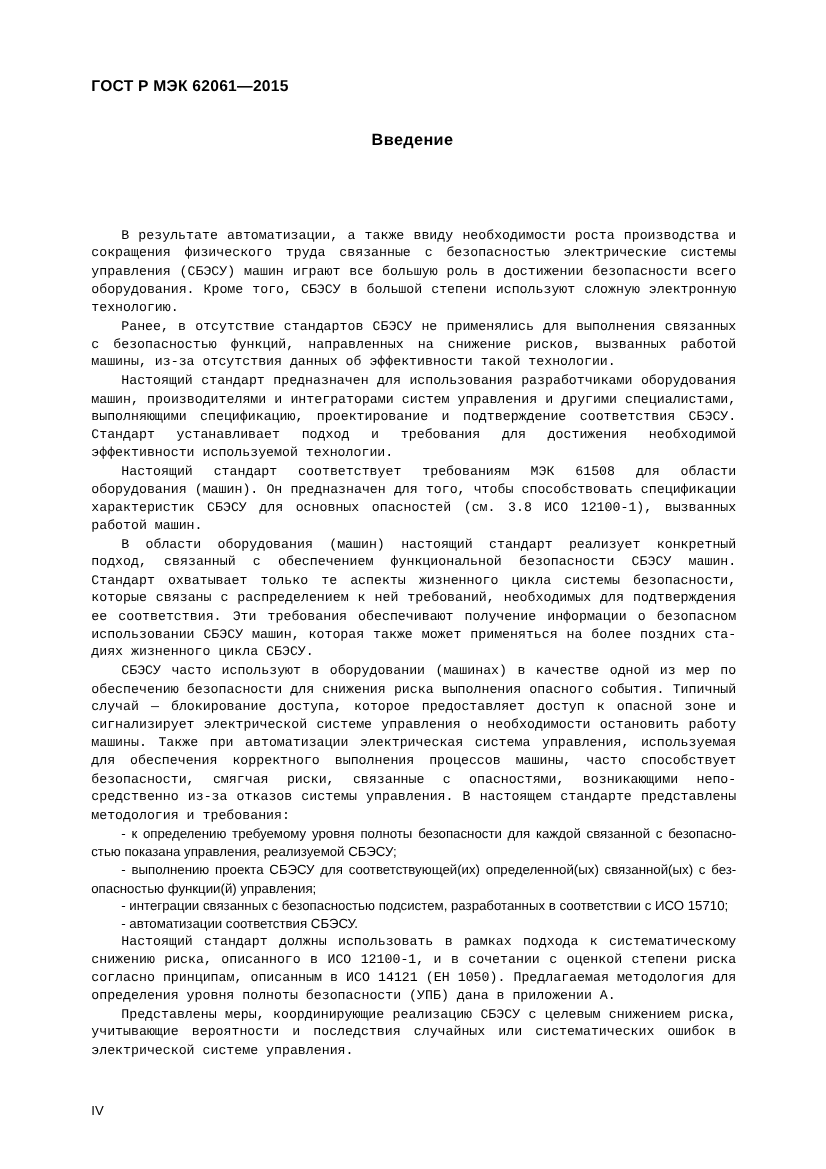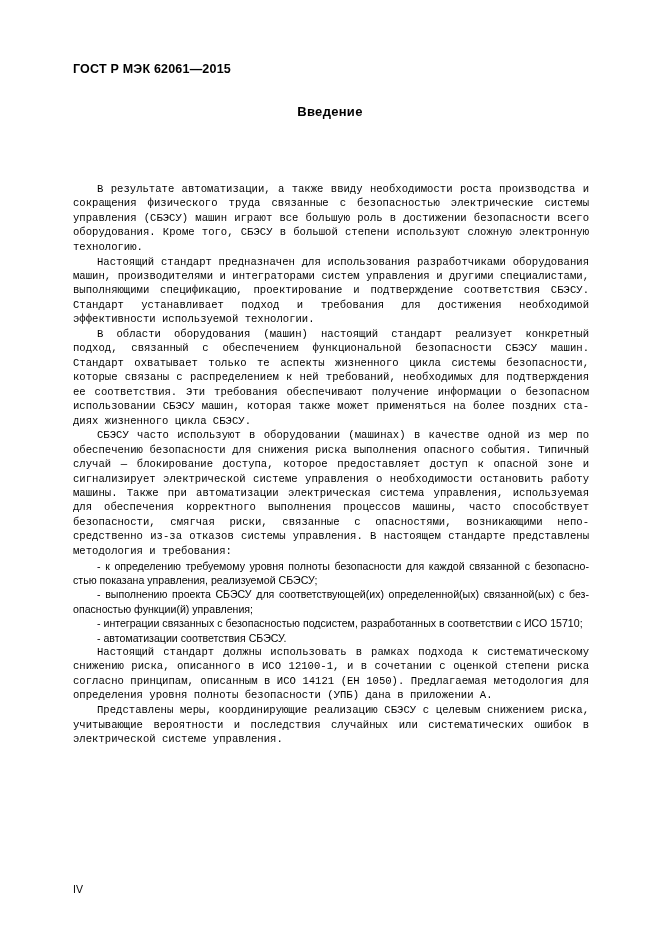--- a/index.html
+++ b/index.html
@@ -85,21 +85,23 @@
 
 <div class="page">
 
   <div class="header-std">ГОСТ Р МЭК 62061—2015</div>
 
   <div class="doc-title">Введение</div>
 
   <div class="body-block">
 
     <p class="para">В результате автоматизации, а также ввиду необходимости роста производства и сокращения фи­зического труда связанные с безопасностью электрические системы управления (СБЭСУ) машин игра­ют все большую роль в достижении безопасности всего оборудования. Кроме того, СБЭСУ в большой степени используют сложную электронную технологию.</p>
+    <p class="para">Ранее, в отсутствие стандартов СБЭСУ не применялись для выполнения связанных с безопас­ностью функций, направленных на снижение рисков, вызванных работой машины, из-за отсутствия данных об эффективности такой технологии.</p>
     <p class="para">Настоящий стандарт предназначен для использования разработчиками оборудования машин, производителями и интеграторами систем управления и другими специалистами, выполняющими спецификацию, проектирование и подтверждение соответствия СБЭСУ. Стандарт устанавливает под­ход и требования для достижения необходимой эффективности используемой технологии.</p>
+    <p class="para">Настоящий стандарт соответствует требованиям МЭК 61508 для области оборудования (машин). Он предназначен для того, чтобы способствовать спецификации характеристик СБЭСУ для основных опасностей (см. 3.8 ИСО 12100-1), вызванных работой машин.</p>
     <p class="para">В области оборудования (машин) настоящий стандарт реализует конкретный подход, связанный с обеспечением функциональной безопасности СБЭСУ машин. Стандарт охватывает только те аспекты жизненного цикла системы безопасности, которые связаны с распределением к ней требований, необ­ходимых для подтверждения ее соответствия. Эти требования обеспечивают получение информации о безопасном использовании СБЭСУ машин, которая также может применяться на более поздних ста­диях жизненного цикла СБЭСУ.</p>
     <p class="para">СБЭСУ часто используют в оборудовании (машинах) в качестве одной из мер по обеспечению безопасности для снижения риска выполнения опасного события. Типичный случай — блокирова­ние доступа, которое предоставляет доступ к опасной зоне и сигнализирует электрической системе управления о необходимости остановить работу машины. Также при автоматизации электрическая система управления, используемая для обеспечения корректного выполнения процессов машины, часто способствует безопасности, смягчая риски, связанные с опасностями, возникающими непо­средственно из-за отказов системы управления. В настоящем стандарте представлены методология и требования:</p>
 
     <ul class="dash-list">
       <li>-  к определению требуемому уровня полноты безопасности для каждой связанной с безопасно­стью показана управления, реализуемой СБЭСУ;</li>
       <li>-  выполнению проекта СБЭСУ для соответствующей(их) определенной(ых) связанной(ых) с без­опасностью функции(й) управления;</li>
       <li>-  интеграции связанных с безопасностью подсистем, разработанных в соответствии с ИСО 15710;</li>
       <li>-  автоматизации соответствия СБЭСУ.</li>
     </ul>
 

